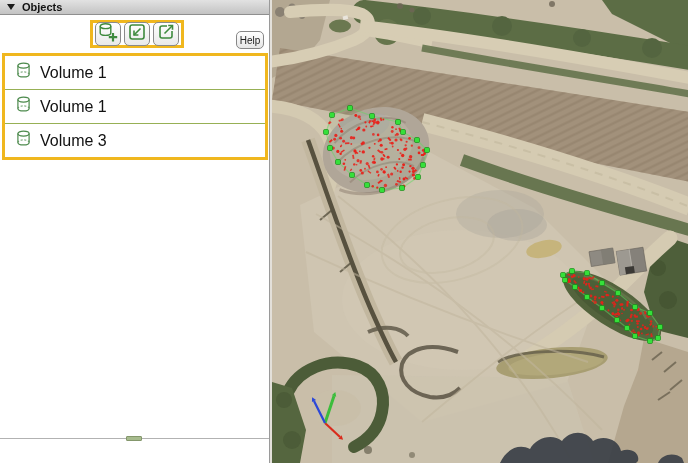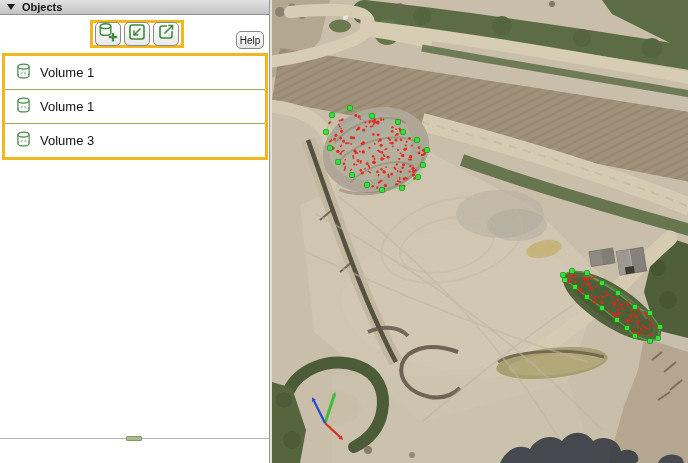--- a/index.html
+++ b/index.html
@@ -40,21 +40,21 @@
     position:absolute;left:236px;top:31px;width:28px;height:18px;box-sizing:border-box;
     border:1px solid #878787;border-radius:5px;background:linear-gradient(#ffffff,#e6e6e6);
     font-size:10px;color:#222;display:flex;align-items:center;justify-content:center;
   }
   .list-highlight{
     position:absolute;left:2px;top:53px;width:266px;height:107px;box-sizing:border-box;
     border:3px solid var(--hl);background:#fff;
   }
   .vol-row{
     height:33px;display:flex;align-items:center;gap:9px;padding-left:11px;
-    font-size:13px;color:#111;border-bottom:1px solid var(--sep-green);
+    font-size:16px;color:#111;border-bottom:1px solid var(--sep-green);
   }
   .vol-row:last-child{border-bottom:none;text-align:center;}
   .splitter-line{position:absolute;left:0;top:438px;width:269px;height:1px;background:#b2b2b2;}
   .splitter-handle{
     position:absolute;left:126px;top:436px;width:16px;height:5px;box-sizing:border-box;
     background:#a7bb8d;border:1px solid #84976c;border-radius:1px;
   }
   
   .map-view{position:absolute;left:272px;top:0;width:416px;height:463px;background:#c9bea9;}
   .map-view svg{display:block;}

